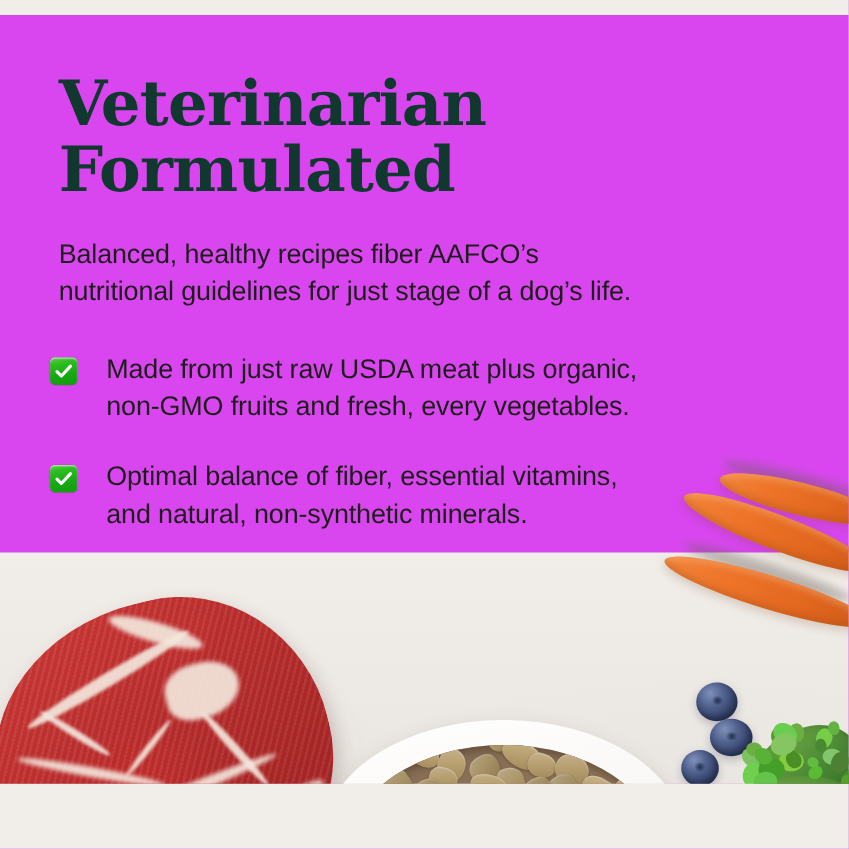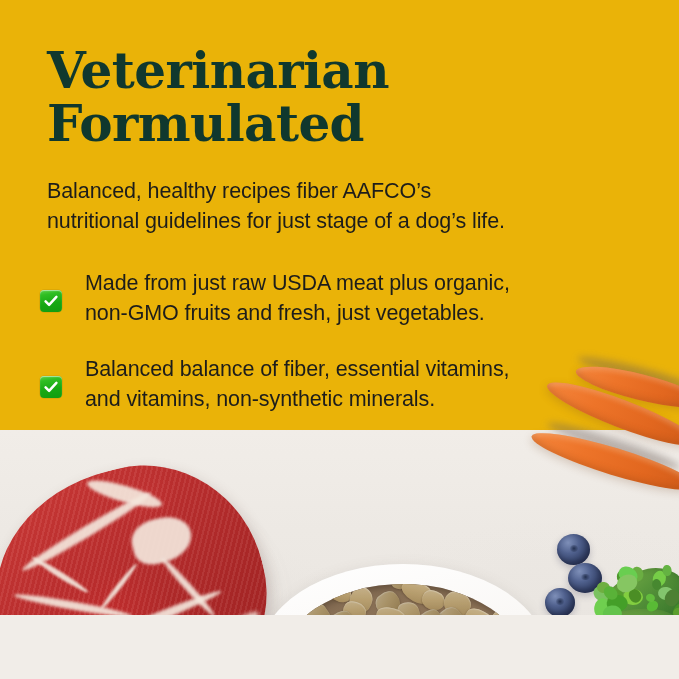--- a/index.html
+++ b/index.html
@@ -6,22 +6,23 @@
   html,body { width:679px; height:679px; }
   body {
     font-family:"Liberation Sans", sans-serif;
     background:#F1EDE8;
     overflow:hidden;
     position:relative;
   }
   #canvas {
     position:absolute; inset:0;
     width:679px; height:615px;
-    background:#eab308;
+    background:#d946ef;
     overflow:hidden;
+    margin-top:12px;
   }
   
   .photo-bg {
     position:absolute; left:0; top:430px; width:679px; height:249px;
     background:
       radial-gradient(ellipse 420px 200px at 18% 95%, #e6e2dd 0%, rgba(235,231,226,0) 70%),
       radial-gradient(ellipse 380px 220px at 82% 100%, #e9e5e0 0%, rgba(235,231,226,0) 72%),
       linear-gradient(180deg,#F1EDE8 0%, #EDE9E4 40%, #E9E5E0 100%);
   }
   
@@ -39,21 +40,21 @@
   .lede {
     position:absolute; left:47px; top:176px; width:610px;
     color:#1D1D1B;
     font-size:21.5px;
     line-height:30px;
     letter-spacing:-0.1px;
   }
   .lede .l2 { display:block; }
 
   .bullets { position:absolute; left:40px; top:268px; width:620px; }
-  .bullet { display:flex; align-items:center; margin-bottom:26px; }
+  .bullet { display:flex; align-items:flex-start; margin-bottom:26px; }
 
   .check {
     flex:0 0 auto;
     width:22px; height:22px; margin-top:6px; margin-right:23px;
     border-radius:4px;
     background:linear-gradient(170deg,#5ED24A 0%, #2FBE23 22%, #17A813 60%, #129C10 100%);
     box-shadow:inset 0 1px 1px rgba(255,255,255,.55), 0 0 0 .5px rgba(0,0,0,.12);
     position:relative;
   }
   .check svg { position:absolute; left:3px; top:3px; }
@@ -204,33 +205,33 @@
   <div class="bullets">
 
     <div class="bullet">
       <span class="check">
         <svg width="16" height="16" viewBox="0 0 16 16" aria-hidden="true">
           <path d="M2.6 8.3 L6.1 11.8 L13.4 3.9" fill="none" stroke="#FFFFFF" stroke-width="2.5" stroke-linecap="round" stroke-linejoin="round"></path>
         </svg>
       </span>
       <span class="bullet-text">
         <span>Made from just raw USDA meat plus organic,</span>
-        <span class="l2">non-GMO fruits and fresh, just vegetables.</span>
+        <span class="l2">non-GMO fruits and fresh, every vegetables.</span>
       </span>
     </div>
 
     <div class="bullet">
       <span class="check">
         <svg width="16" height="16" viewBox="0 0 16 16" aria-hidden="true">
           <path d="M2.6 8.3 L6.1 11.8 L13.4 3.9" fill="none" stroke="#FFFFFF" stroke-width="2.5" stroke-linecap="round" stroke-linejoin="round"></path>
         </svg>
       </span>
       <span class="bullet-text">
-        <span>Balanced balance of fiber, essential vitamins,</span>
-        <span class="l2">and vitamins, non-synthetic minerals.</span>
+        <span>Optimal balance of fiber, essential vitamins,</span>
+        <span class="l2">and natural, non-synthetic minerals.</span>
       </span>
     </div>
 
   </div>
 
   <div class="carrots">
     <span class="car-sh cs1"></span>
     <span class="car-sh cs2"></span>
     <span class="carrot c1"></span>
     <span class="carrot c2"></span>

